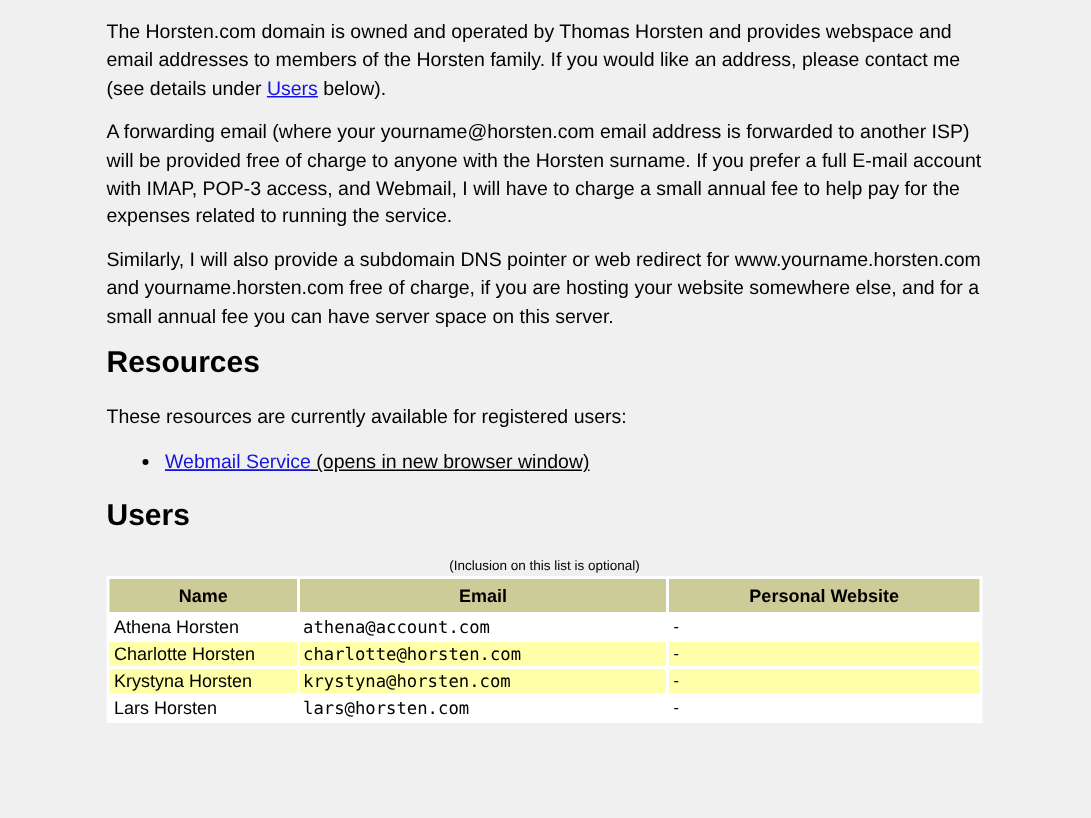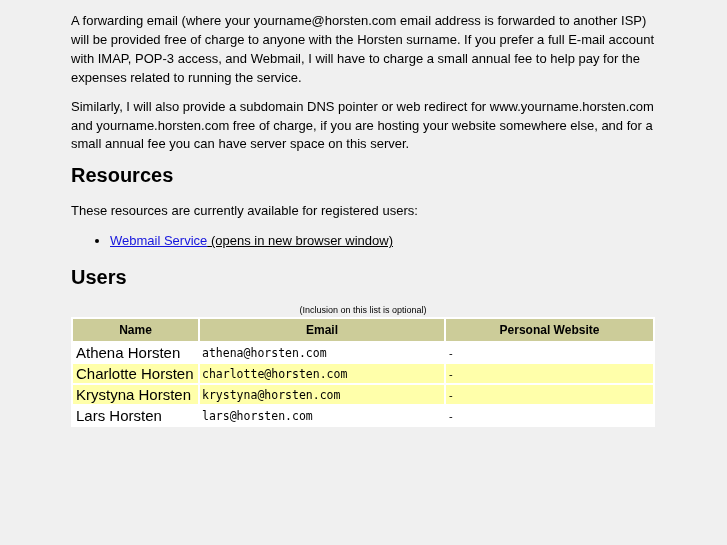--- a/index.html
+++ b/index.html
@@ -40,30 +40,31 @@
   th{
     background:var(--header-bg);
     font-size:12px;font-weight:bold;text-align:center;
     padding:4px 3px;height:13px;
   }
   col.c-name{width:125px;}
   col.c-email{width:244px;}
   col.c-website{width:207px;}
   td{height:13px;vertical-align:middle;background:var(--row-bg);}
   tr.alt td{background:var(--row-alt-bg);}
-  td.name{font-size:15px;padding:1px 3px;}
+  td.name{font-size:12px;padding:1px 3px;}
   td.email{font-family:"DejaVu Sans Mono","Liberation Mono",monospace;font-size:11.5px;padding:1px 2px;}
   td.website{font-size:11px;padding:1px 3px;}
 </style>
 </head>
 <body>
 
 <div class="page">
 
 
+  <p><span>The Horsten.com domain is owned and operated by Thomas Horsten and provides webspace and email addresses to members of the Horsten family. If you would like an address, please contact me (see details under </span><a href="#">Users</a><span> below).</span></p>
 
   <p>A forwarding email (where your yourname@horsten.com email address is forwarded to another ISP) will be provided free of charge to anyone with the Horsten surname. If you prefer a full E-mail account with IMAP, POP-3 access, and Webmail, I will have to charge a small annual fee to help pay for the expenses related to running the service.</p>
 
   <p>Similarly, I will also provide a subdomain DNS pointer or web redirect for www.yourname.horsten.com and yourname.horsten.com free of charge, if you are hosting your website somewhere else, and for a small annual fee you can have server space on this server.</p>
 
   <h2>Resources</h2>
 
   <p>These resources are currently available for registered users:</p>
 
   <ul>
@@ -85,21 +86,21 @@
       <thead>
         <tr>
           <th>Name</th>
           <th>Email</th>
           <th>Personal Website</th>
         </tr>
       </thead>
       <tbody>
           <tr>
             <td class="name">Athena Horsten</td>
-            <td class="email">athena@horsten.com</td>
+            <td class="email">athena@account.com</td>
             <td class="website">-</td>
           </tr>
           <tr class="alt">
             <td class="name">Charlotte Horsten</td>
             <td class="email">charlotte@horsten.com</td>
             <td class="website">-</td>
           </tr>
           <tr class="alt">
             <td class="name">Krystyna Horsten</td>
             <td class="email">krystyna@horsten.com</td>

